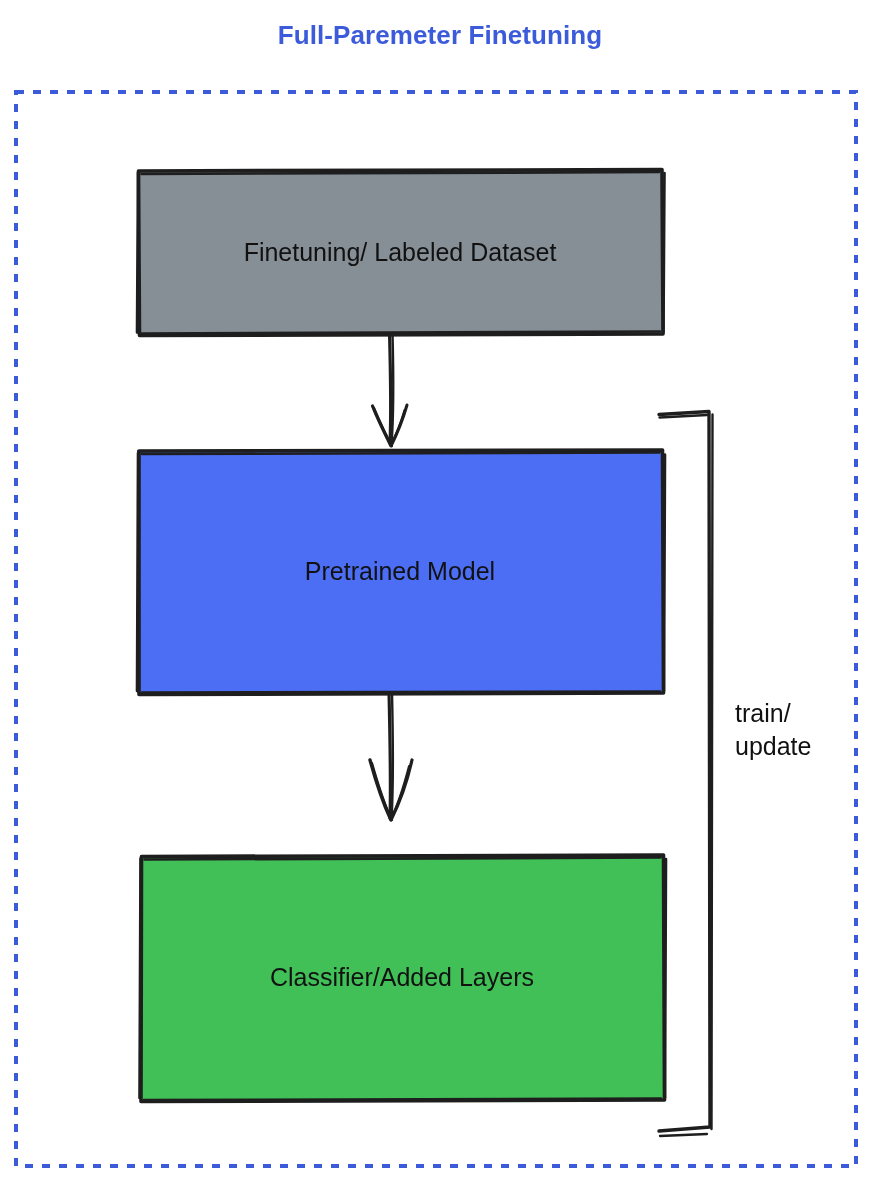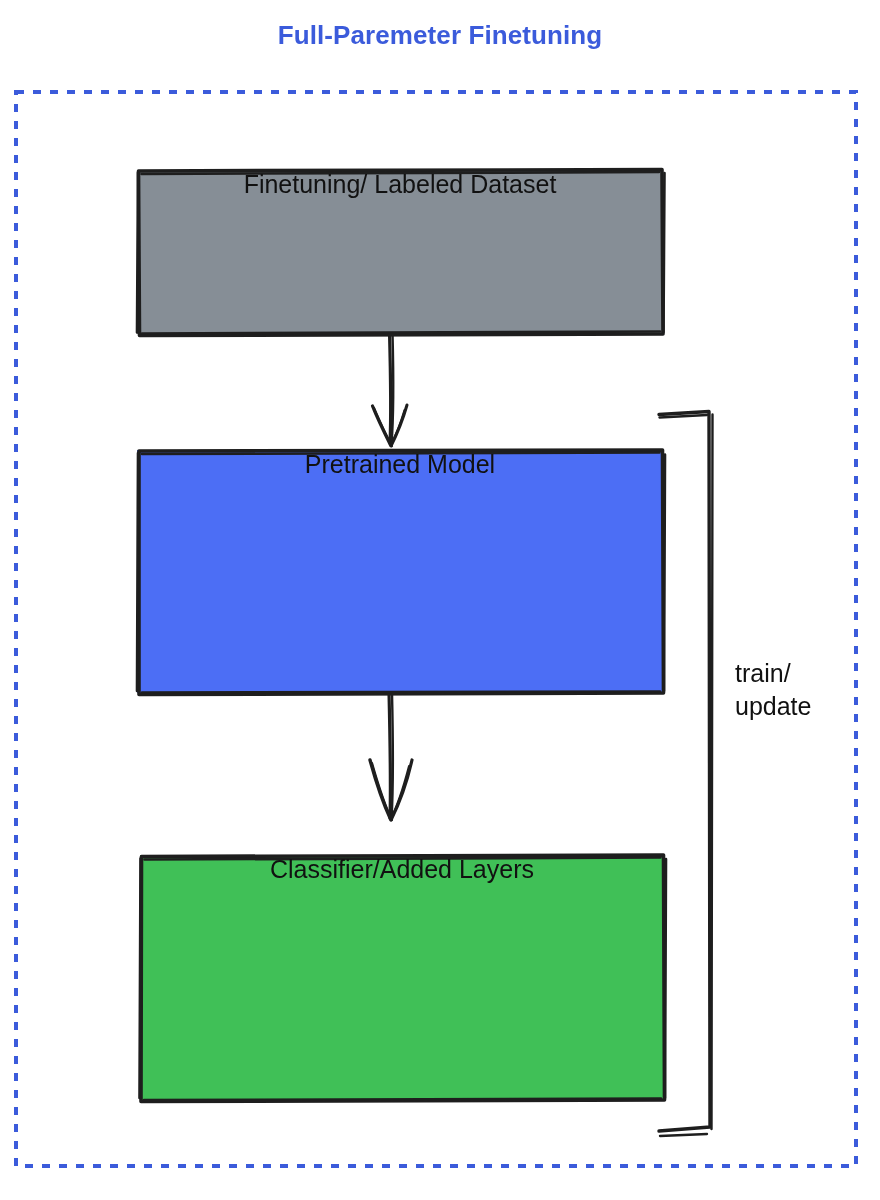--- a/index.html
+++ b/index.html
@@ -50,21 +50,21 @@
     background: transparent;
     pointer-events: none;
   }
   #dashed-frame .fr-svg { display: block; }
 
   
   .node {
     position: absolute;
     box-sizing: border-box;
     display: flex;
-    align-items: flex-start;
+    align-items: center;
     justify-content: center;
     color: #111111;
     font-size: 25px;
     font-weight: 400;
     white-space: pre;
     text-align: center;
   }
   .node .node-label {
     position: relative;
     z-index: 3;
@@ -129,21 +129,21 @@
     left: 645px;
     top: 405px;
     width: 90px;
     height: 742px;
   }
 
   
   #loop-label {
     position: absolute;
     left: 735px;
-    top: 657px;
+    top: 697px;
     width: 120px;
     font-size: 25px;
     color: #111111;
     line-height: 1.32;
     white-space: pre-line;
     text-align: left;
   }
 </style>
 </head>
 <body>

